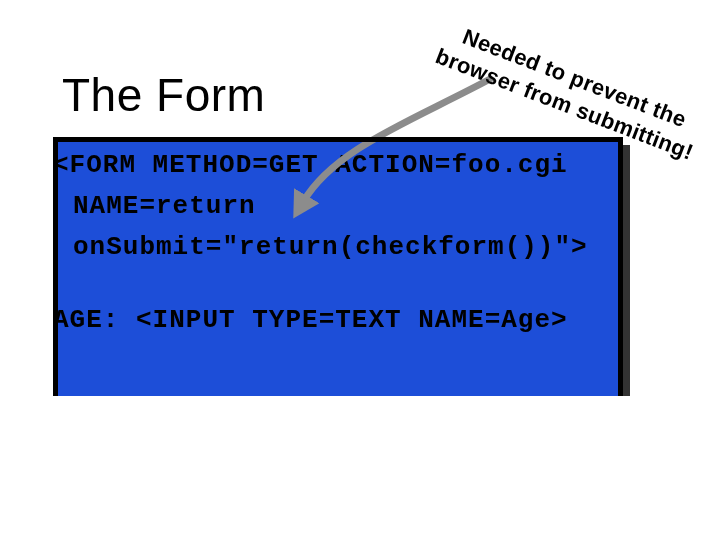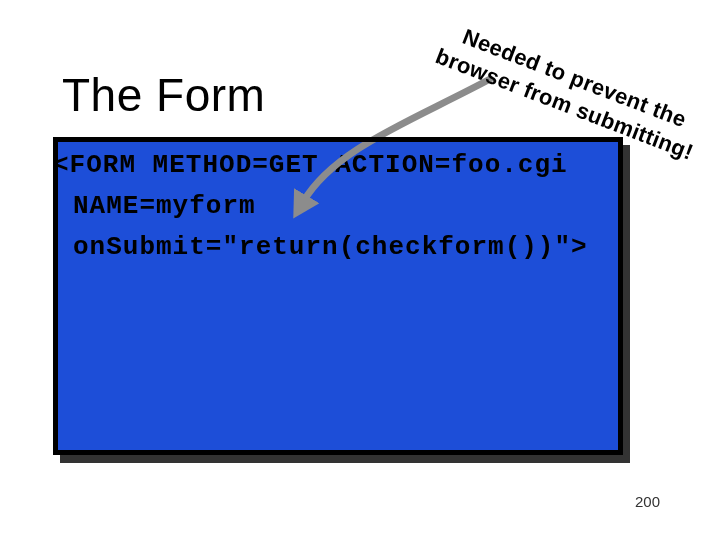--- a/index.html
+++ b/index.html
@@ -3,21 +3,21 @@
 <meta charset="utf-8">
 <style>
   html, body {
     margin: 0;
     padding: 0;
     background: #ffffff;
   }
   .slide {
     position: relative;
     width: 720px;
-    height: 540px;
+    height: 396px;
     background: #ffffff;
     overflow: hidden;
     font-family: "Liberation Sans", sans-serif;
   }
   .title {
     position: absolute;
     left: 62px;
     top: 68px;
     margin: 0;
     font-family: "Liberation Sans", sans-serif;
@@ -111,22 +111,23 @@
 <body>
 
 <div class="slide">
 
   <h1 class="title">The Form</h1>
 
   <div class="code-shadow"></div>
 
   <div class="code-box">
     <div class="code-line">&lt;FORM METHOD=GET ACTION=foo.cgi</div>
-    <div class="code-line indent">NAME=myform</div>
+    <div class="code-line indent">NAME=return</div>
     <div class="code-line indent">onSubmit="return(checkform())"&gt;</div>
+    <div class="code-line gap">AGE: &lt;INPUT TYPE=TEXT NAME=Age&gt;</div>
   </div>
 
   <svg class="arrow-layer" width="720" height="540" viewBox="0 0 720 540">
     <defs>
       <marker id="arrowhead" markerWidth="4.2" markerHeight="4.2" viewBox="0 0 10 10" refX="2.5" refY="5" orient="auto">
         <path d="M0,0 L9,5 L0,10 z" fill="#8c8c8c"></path>
       </marker>
     </defs>
     <path d="M 492 78 C 410 122, 335 148, 303 202" fill="none" stroke="#8c8c8c" stroke-width="7" stroke-linecap="butt" marker-end="url(#arrowhead)"></path>
   </svg>

